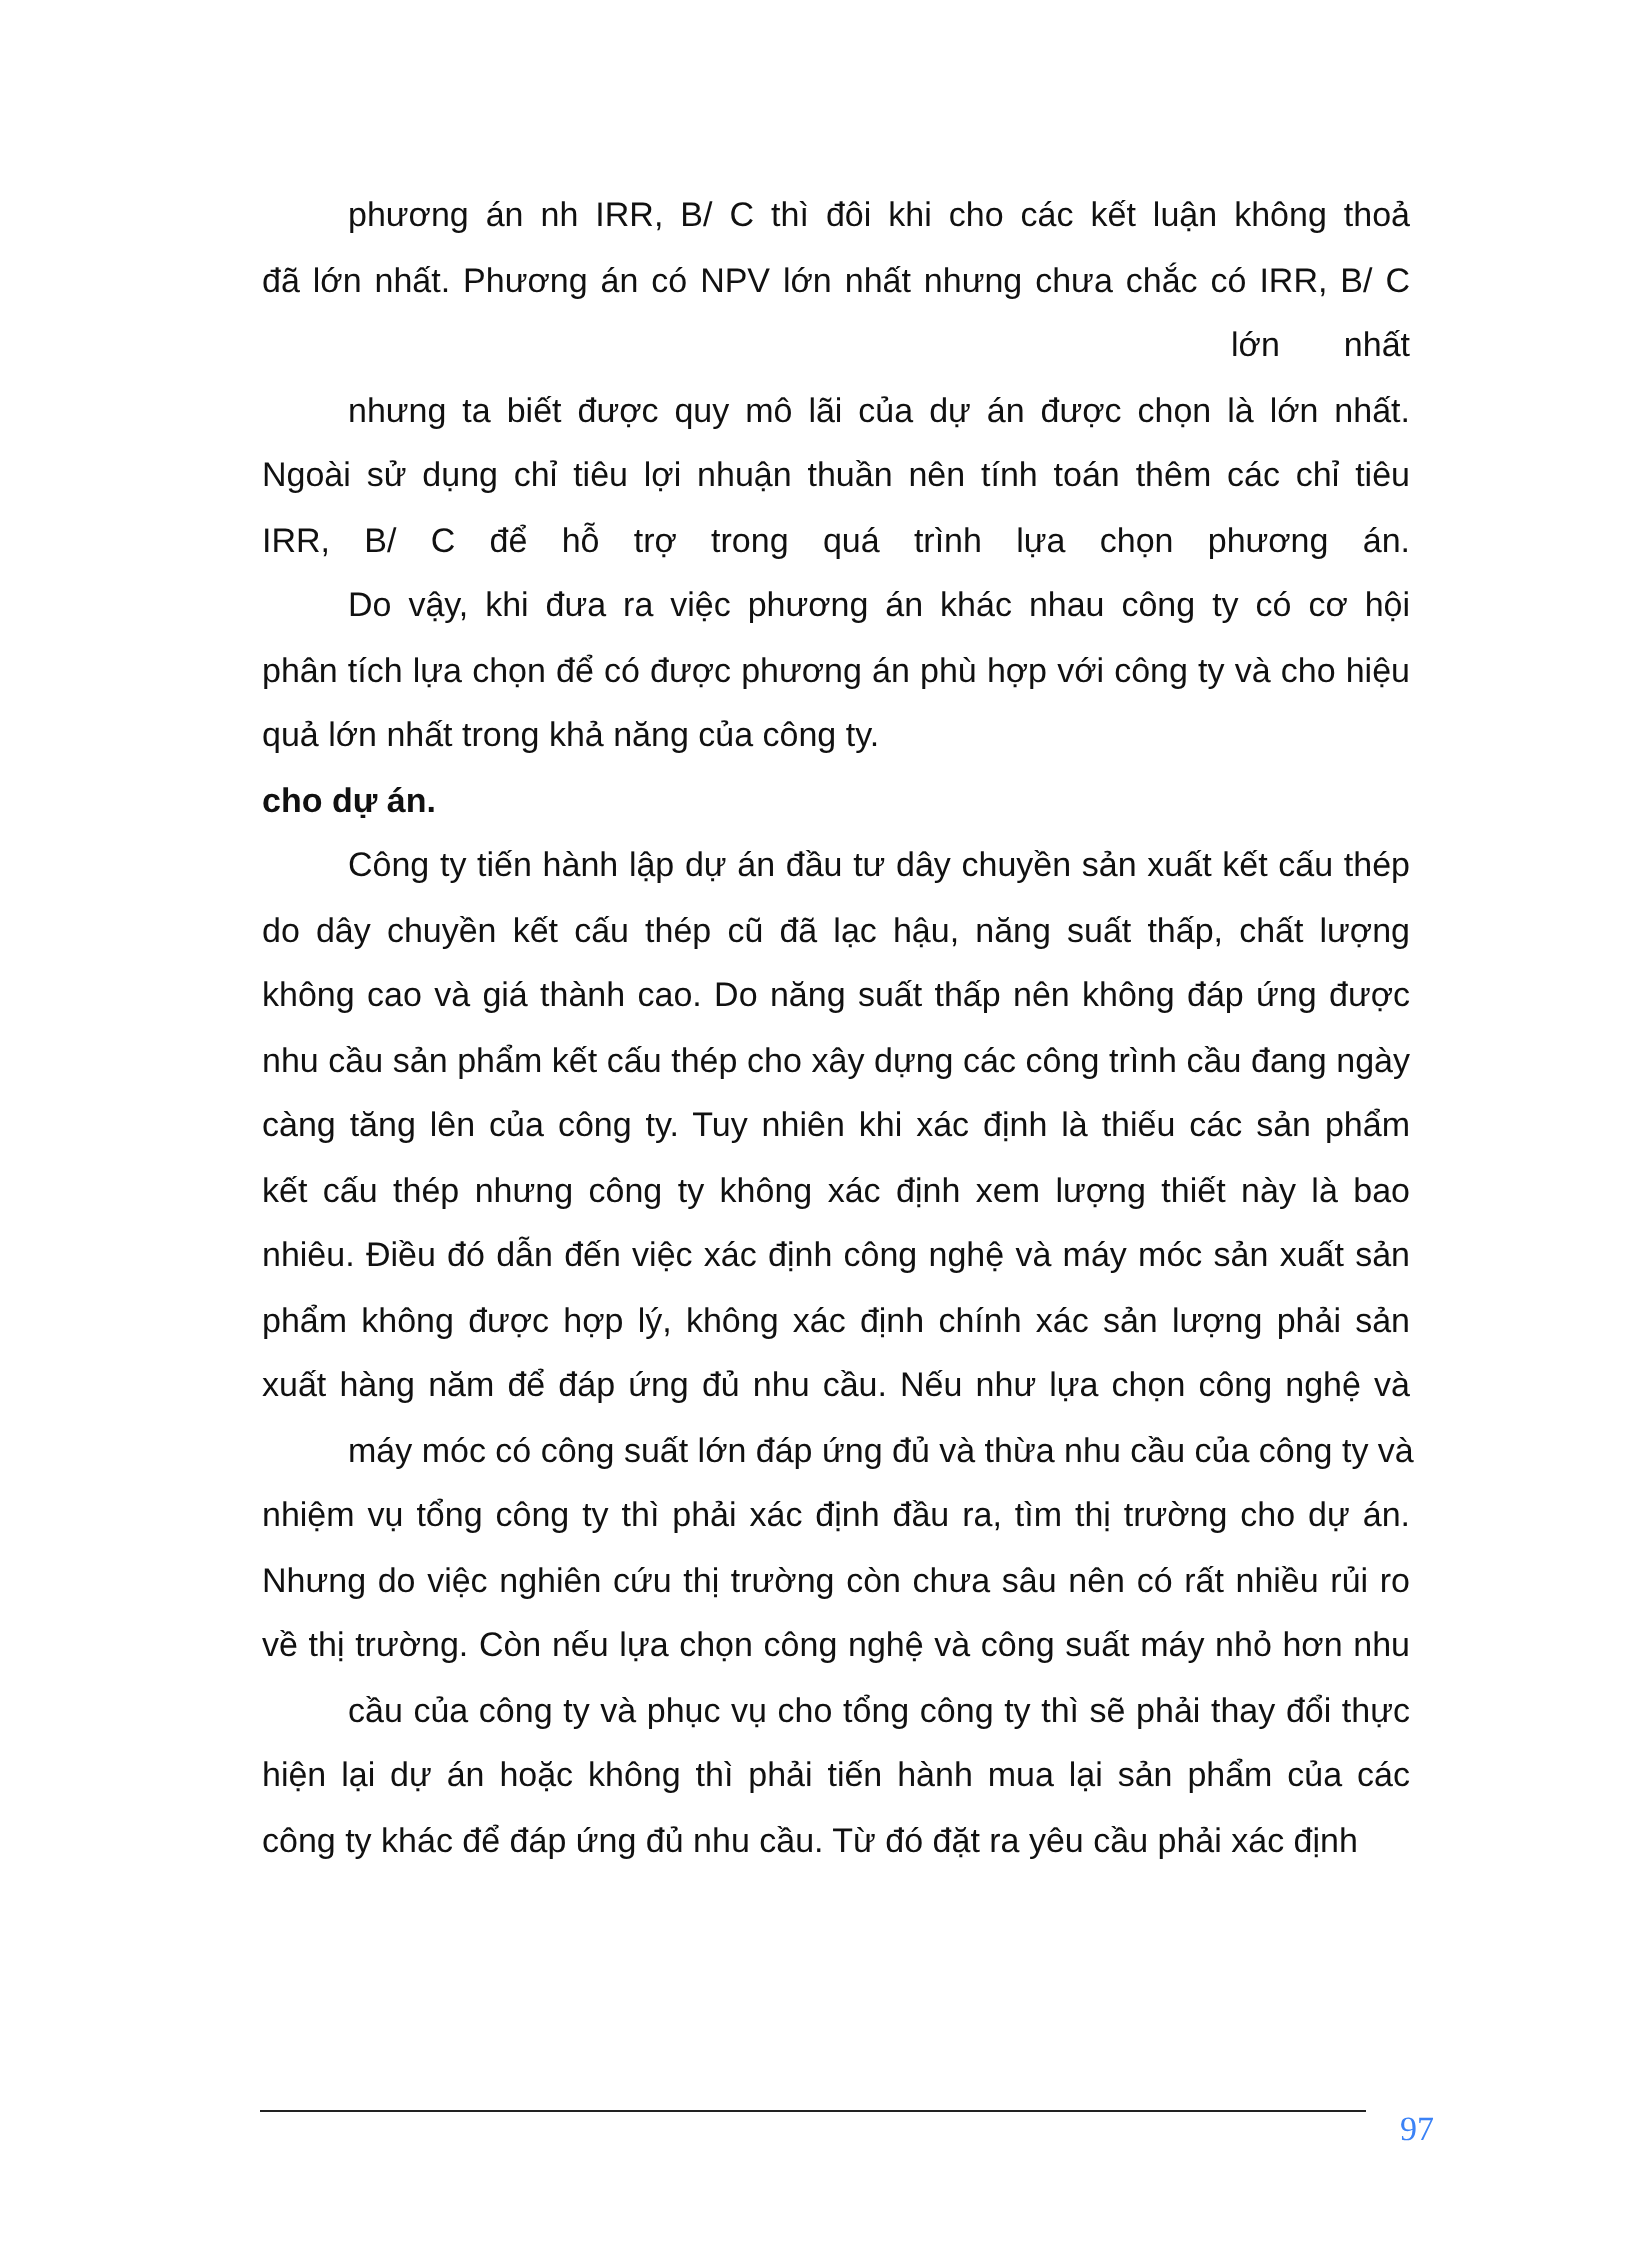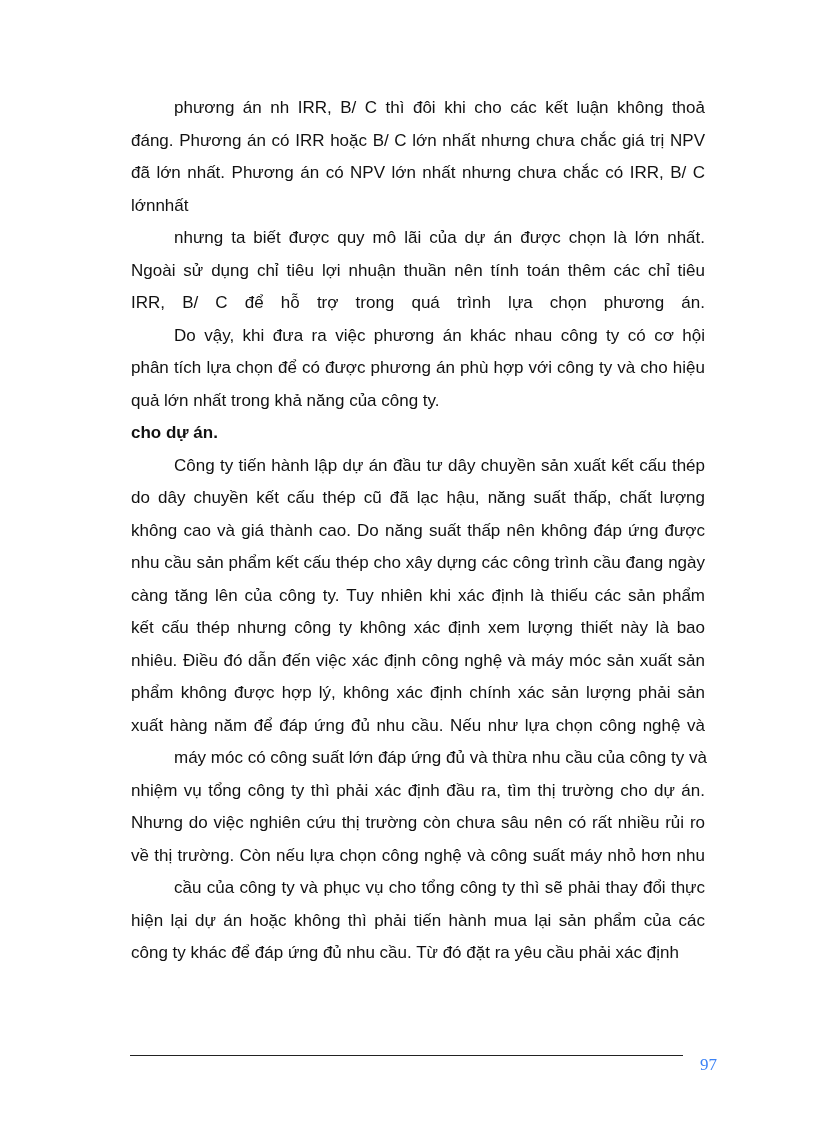--- a/index.html
+++ b/index.html
@@ -5,37 +5,36 @@
   html, body { margin: 0; padding: 0; background: #ffffff; }
   body { width: 816px; height: 1123px; position: relative; overflow: hidden; }
   .page {
     position: absolute; left: 131px; top: 92px; width: 574px;
     font-family: Liberation Sans, sans-serif;
     font-size: 17px; line-height: 32.5px; color: #111;
   }
   .line { display: block; text-align: justify; text-align-last: justify; white-space: nowrap; height: 32.5px; overflow: visible; }
   .line.last { text-align-last: left; }
   .line.indent { padding-left: 43px; }
-  .line.split { display: flex; justify-content: flex-start; }
+  .line.split { display: flex; justify-content: flex-end; gap: 32px; }
   .heading { font-weight: bold; }
   .footer-rule {
     position: absolute; left: 130px; top: 1055px; width: 553px; height: 0;
     border-top: 1px solid #222;
   }
   .page-number {
     position: absolute; left: 700px; top: 1055px;
     font-family: "Liberation Serif", "DejaVu Serif", serif; font-size: 17px; color: #3b82f6;
   }
 </style>
 </head>
 <body>
 
 <div class="page">
   <span class="line indent">phương án nh   IRR, B/ C thì đôi khi cho các kết luận không thoả</span>
-  <span class="line">đáng. Phương án có IRR hoặc B/ C lớn nhất nhưng chưa chắc giá trị NPV</span>
   <span class="line">đã lớn nhất. Phương án có NPV lớn nhất nhưng chưa chắc có IRR, B/ C</span>
   <span class="line split">
     <span>lớn</span>
     <span>nhất</span>
   </span>
   <span class="line indent">nhưng ta biết được quy mô lãi của dự án được chọn là lớn nhất.</span>
   <span class="line">Ngoài sử dụng chỉ tiêu lợi nhuận thuần nên tính toán thêm các chỉ tiêu</span>
   <span class="line">IRR, B/ C để hỗ trợ trong quá trình lựa chọn phương án.</span>
   <span class="line indent">Do vậy, khi đưa ra việc phương án khác nhau công ty có cơ hội</span>
   <span class="line">phân tích lựa chọn để có được phương án phù hợp với công ty và cho hiệu</span>

